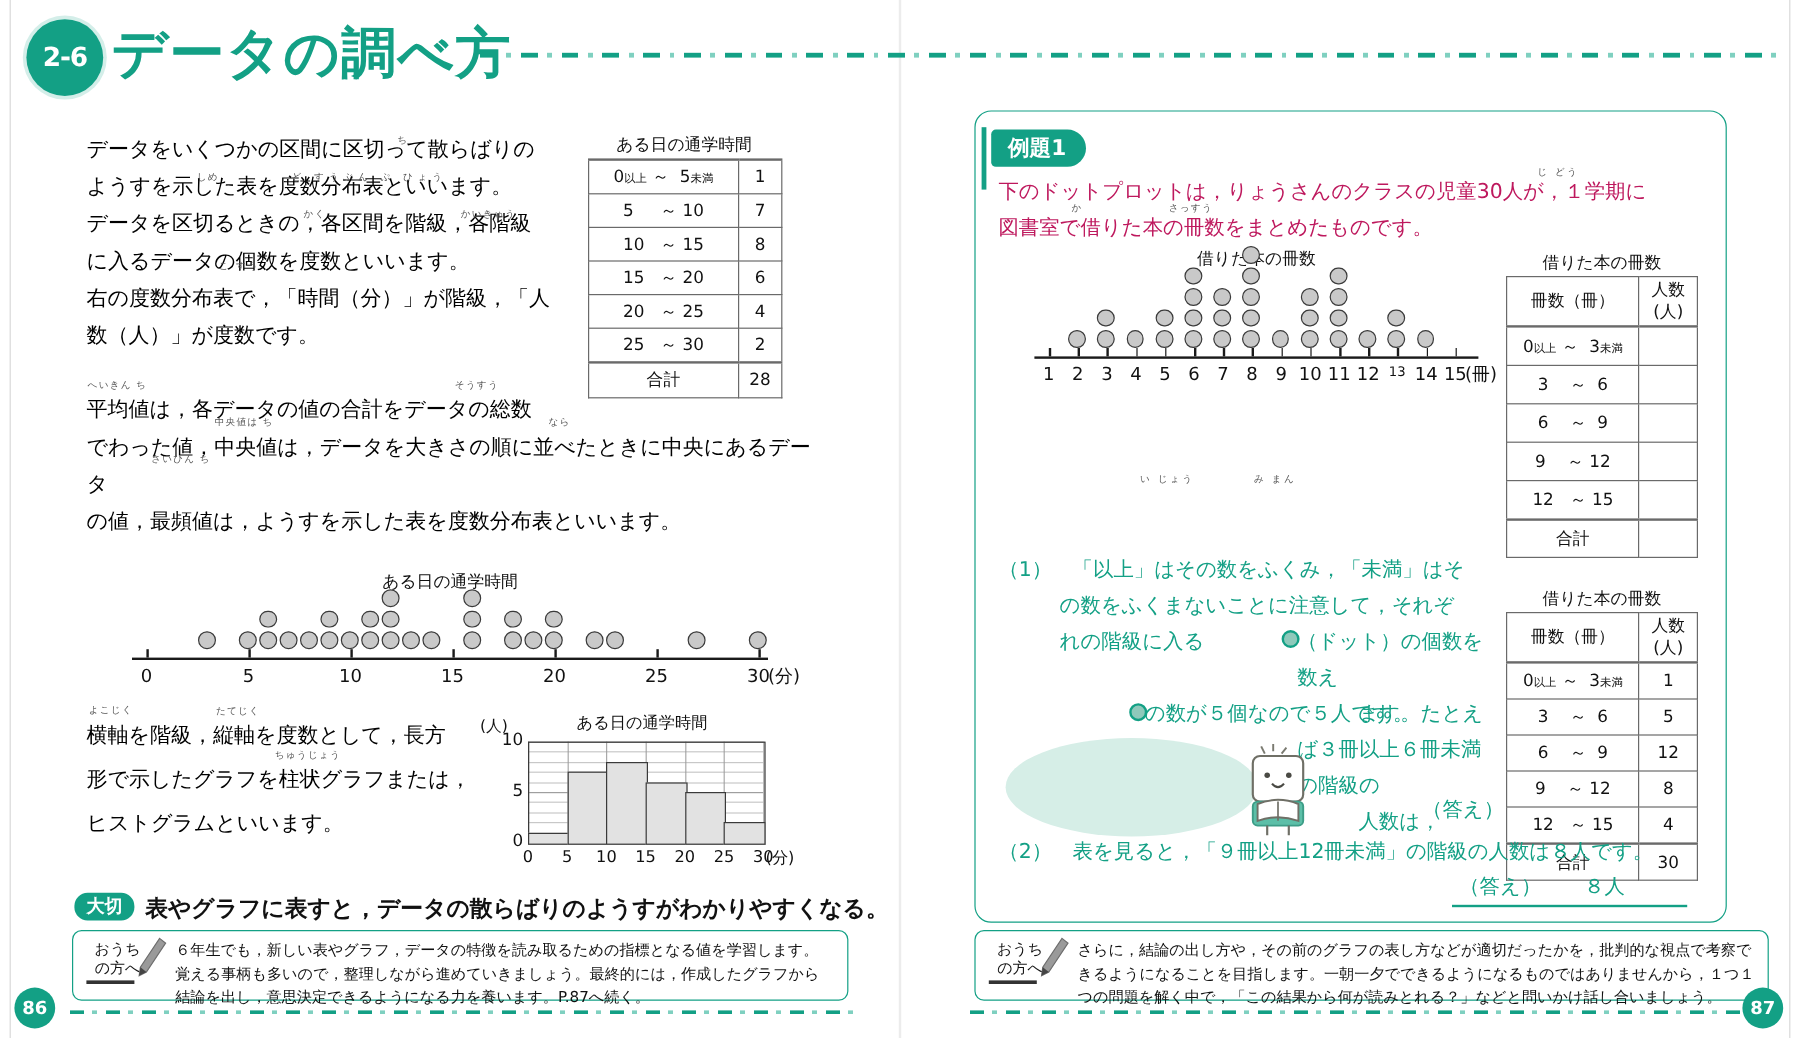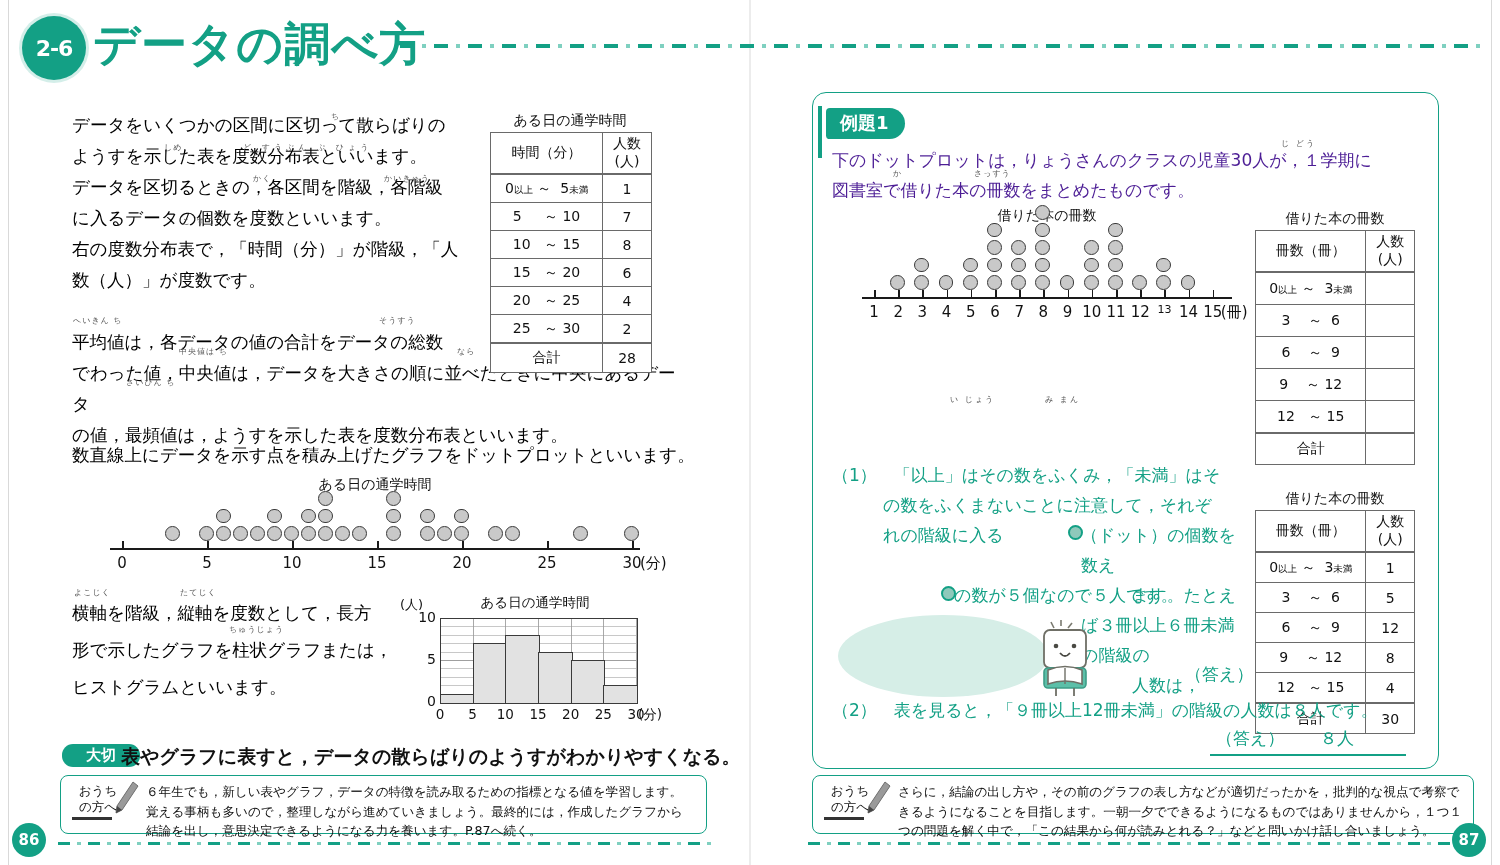--- a/index.html
+++ b/index.html
@@ -59,21 +59,21 @@
   
   .hist{position:absolute;}
   .hbar{position:absolute;background:#e2e2e2;border:1.8px solid #3a3a3a;}
   .gl{position:absolute;background:#9a9a9a;}
   .glx{position:absolute;background:#9a9a9a;}
   .hframe{position:absolute;border:1.8px solid #3a3a3a;}
 
   
   .imp-badge{
     position:absolute;background:#13a085;color:#fff;border-radius:11px;
-    font-size:15px;font-weight:bold;padding:2px 24px;
+    font-size:15px;font-weight:bold;padding:2px 10px;
   }
   .imp-txt{position:absolute;font-size:19px;font-weight:bold;color:#111;}
 
   
   .note{
     position:absolute;border:1.4px solid #13a085;border-radius:8px;background:#fff;
   }
   .note-label{position:absolute;font-size:12.5px;color:#111;line-height:16px;text-align:center;}
   .note-ul{position:absolute;height:2.5px;background:#333;}
   .pencil{position:absolute;}
@@ -90,21 +90,21 @@
 
   
   .rbox{
     position:absolute;border:1.6px solid #13a085;border-radius:14px;background:#fff;
   }
   .ex-badge{
     position:absolute;background:#13a085;color:#fff;font-size:18px;font-weight:bold;
     padding:3px 16px 4px 14px;border-radius:4px 16px 16px 4px;
   }
   .ex-bar{position:absolute;width:4px;background:#13a085;}
-  .q-txt{position:absolute;font-size:17px;line-height:30px;color:#4c1d95;white-space:pre-line;}
+  .q-txt{position:absolute;font-size:17px;line-height:30px;color:#be185d;white-space:pre-line;}
   .a-txt{position:absolute;font-size:17px;line-height:30px;color:#13a085;white-space:pre-line;}
   .bubble{
     position:absolute;background:#d6eee7;border-radius:50%/50%;
   }
   .bubble-txt{position:absolute;font-size:14.5px;line-height:27px;color:#111;}
   .ans-line{position:absolute;height:1.6px;background:#13a085;}
   .ans-txt{position:absolute;font-size:17px;color:#13a085;}
   .dotglyph{display:inline-block;width:11px;height:11px;border-radius:50%;background:#8fc9bb;border:2px solid #13a085;vertical-align:-1px;}
 </style>
 </head>
@@ -136,37 +136,32 @@
 
   <div class="body-txt" style="left:72px;top:327px;width:620px;">平均値は，各データの値の合計をデータの総数
 でわった値，中央値は，データを大きさの順に並べたときに中央にあるデータ
 の値，最頻値は，ようすを示した表を度数分布表といいます。</div>
   <div class="ruby" style="position:absolute;left:73px;top:317px;letter-spacing:1px;">へいきん ち</div>
   <div class="ruby" style="position:absolute;left:379px;top:317px;letter-spacing:1px;">そうすう</div>
   <div class="ruby" style="position:absolute;left:179px;top:348px;letter-spacing:1px;">中央値は ち</div>
   <div class="ruby" style="position:absolute;left:457px;top:348px;">なら</div>
   <div class="ruby" style="position:absolute;left:126px;top:379px;letter-spacing:1px;">さいひん ち</div>
 
-  <div class="body-txt" style="left:72px;top:440px;width:640px;">数直線上にデータを示す点を積み上げたグラフをドットプロットといいます。</div>
   <div class="ruby" style="position:absolute;left:289px;top:431px;">つ</div>
 
   <div class="body-txt" style="left:72px;top:595px;width:330px;line-height:37px;">横軸を階級，縦軸を度数として，長方
 形で示したグラフを柱状グラフまたは，
 ヒストグラムといいます。</div>
   <div class="ruby" style="position:absolute;left:74px;top:589px;letter-spacing:1px;font-family:Liberation Mono, monospace;">よこじく</div>
   <div class="ruby" style="position:absolute;left:180px;top:589px;letter-spacing:1px;">たてじく</div>
   <div class="ruby" style="position:absolute;left:229px;top:626px;letter-spacing:1px;">ちゅうじょう</div>
 
   <div class="tbl-cap" style="left:490px;top:112px;width:160px;">ある日の通学時間</div>
   <table class="freq" style="left:490px;top:132px;width:162px;">
     <tbody>
-        <tr>
-      <th style="width:114px;height:25px;">時間（分）</th>
-      <th style="width:48px;" class="sml">人数(人)</th>
-    </tr>
     <tr>
       <td class="rng" style="height:23px;border-top-width:2px;"><span style="font-size:14px;">0</span><span class="sml">以上</span> ～ <span style="font-size:14px;">&nbsp;5</span><span class="sml">未満</span></td>
       <td style="border-top-width:2px;">1</td>
     </tr>
     <tr>
       <td class="rng" style="height:23px;">5&nbsp;&nbsp;&nbsp;&nbsp;&nbsp;～&nbsp;10</td>
       <td>7</td>
     </tr>
     <tr>
       <td class="rng" style="height:23px;">10&nbsp;&nbsp;&nbsp;～&nbsp;15</td>

